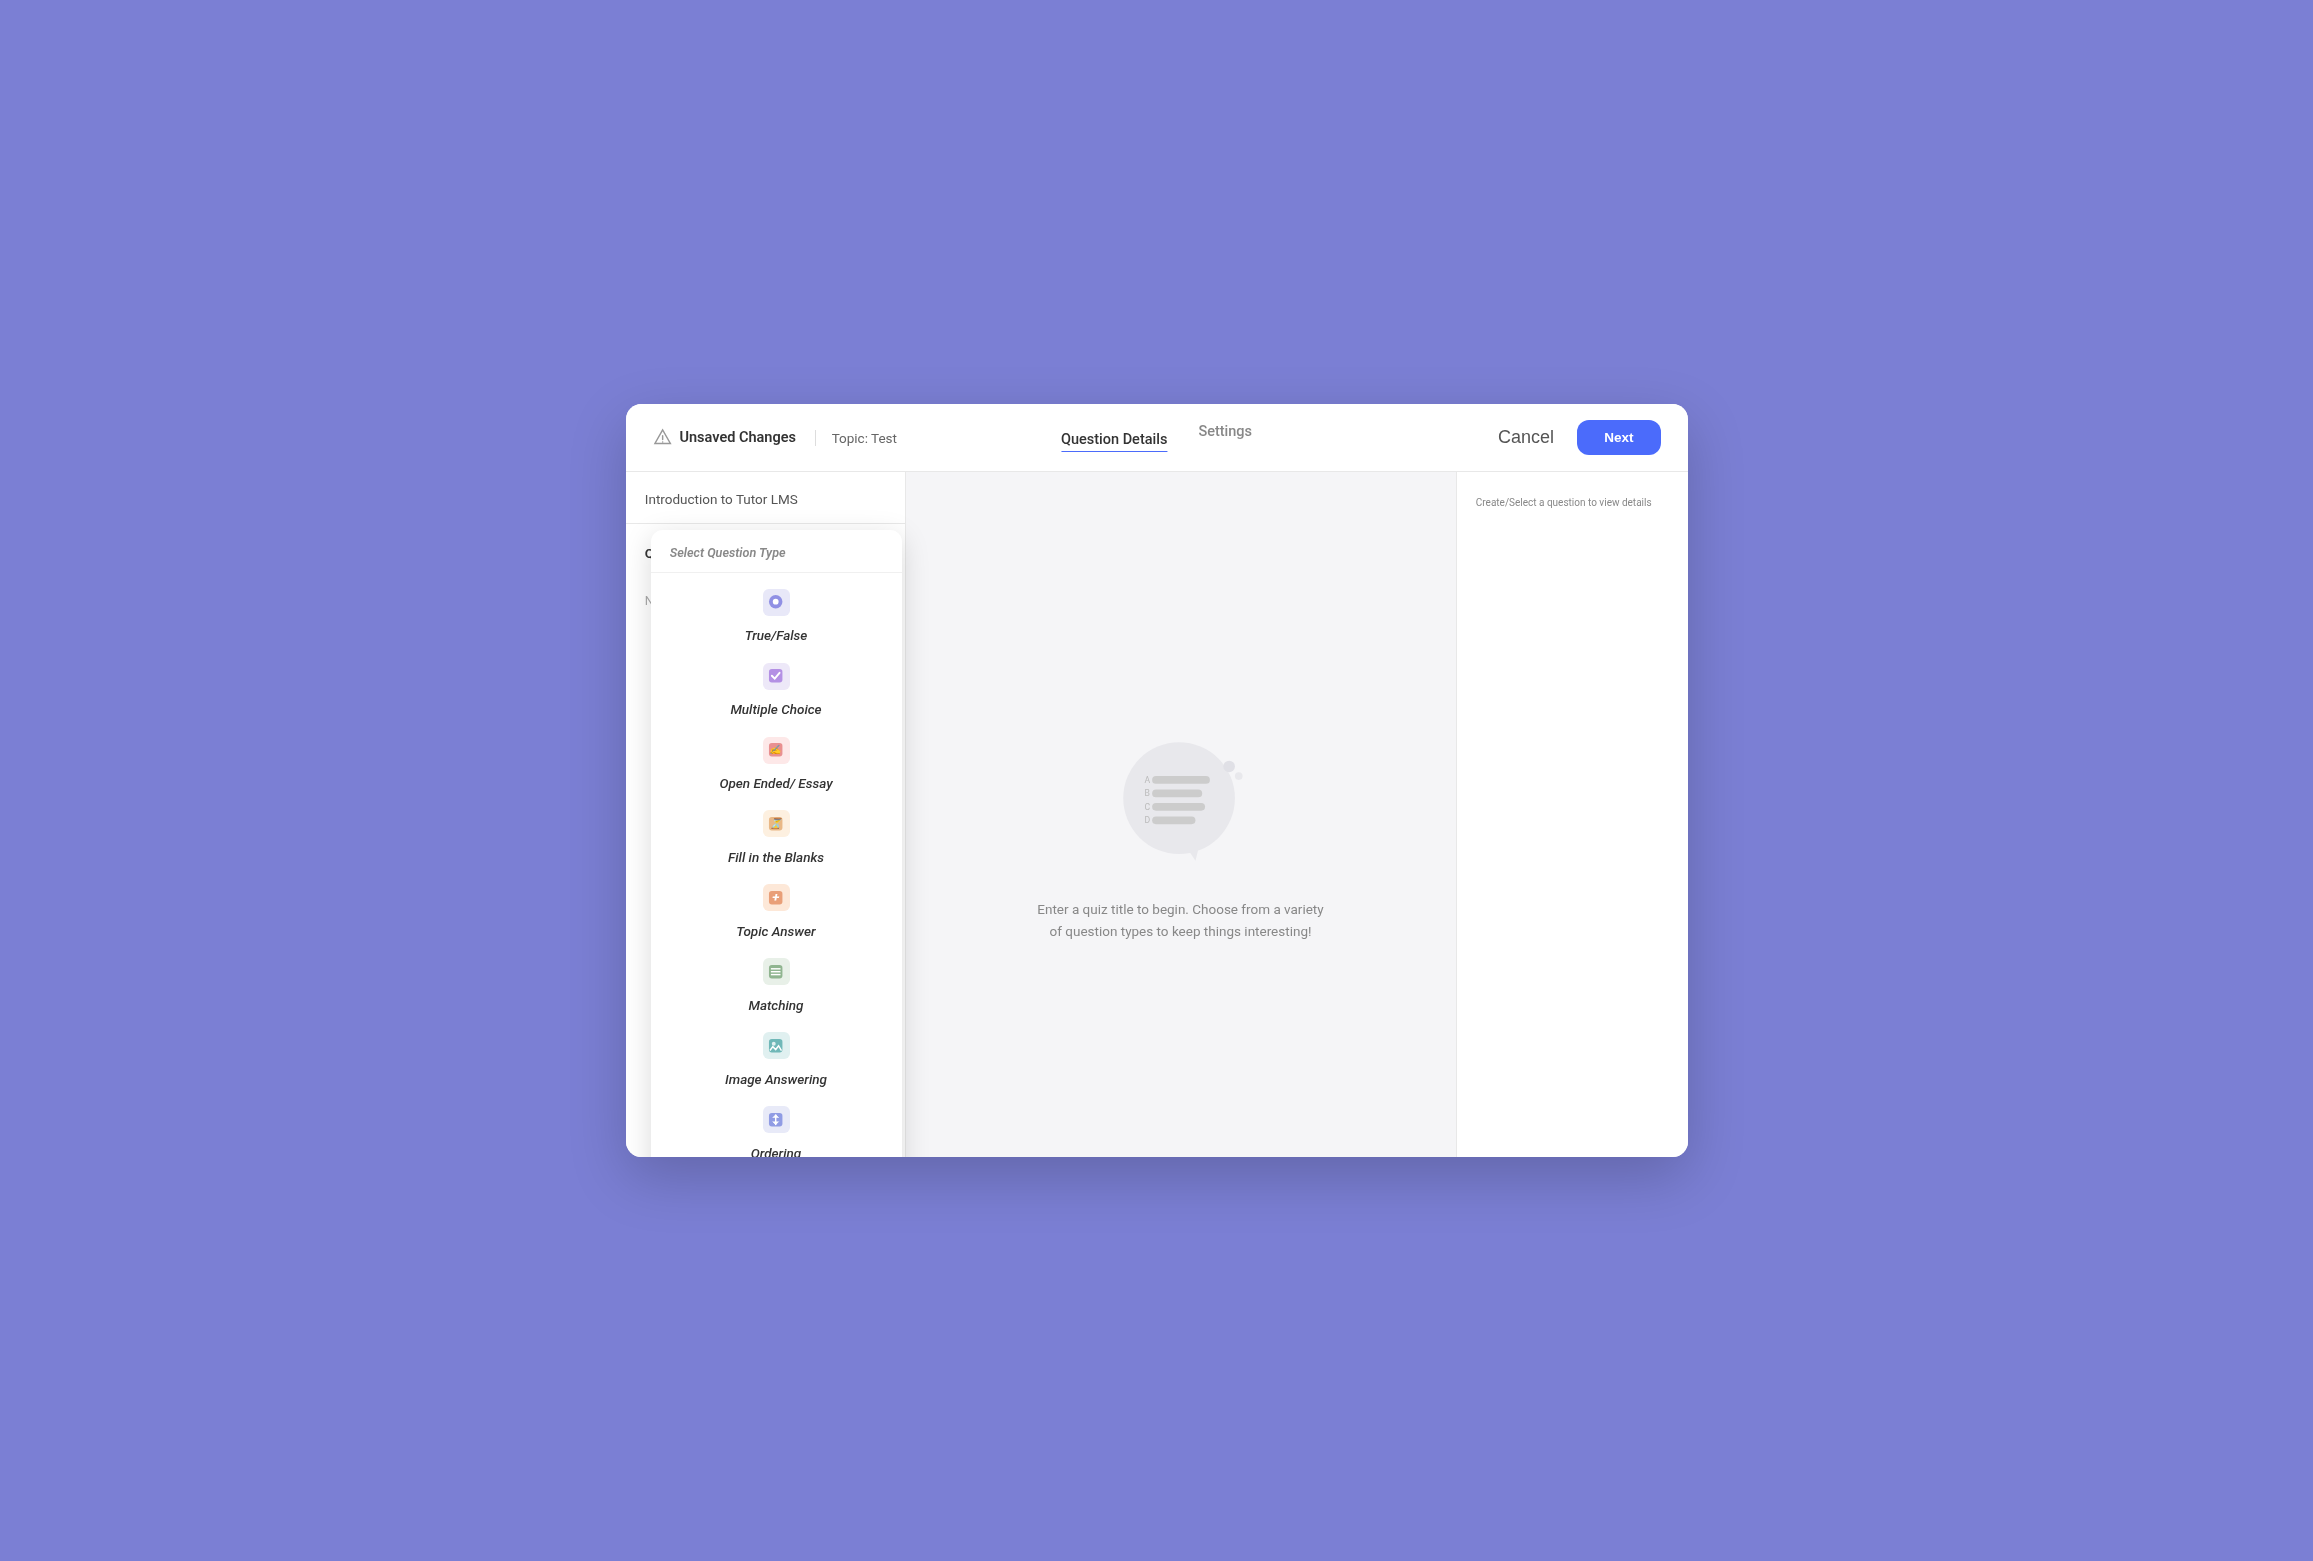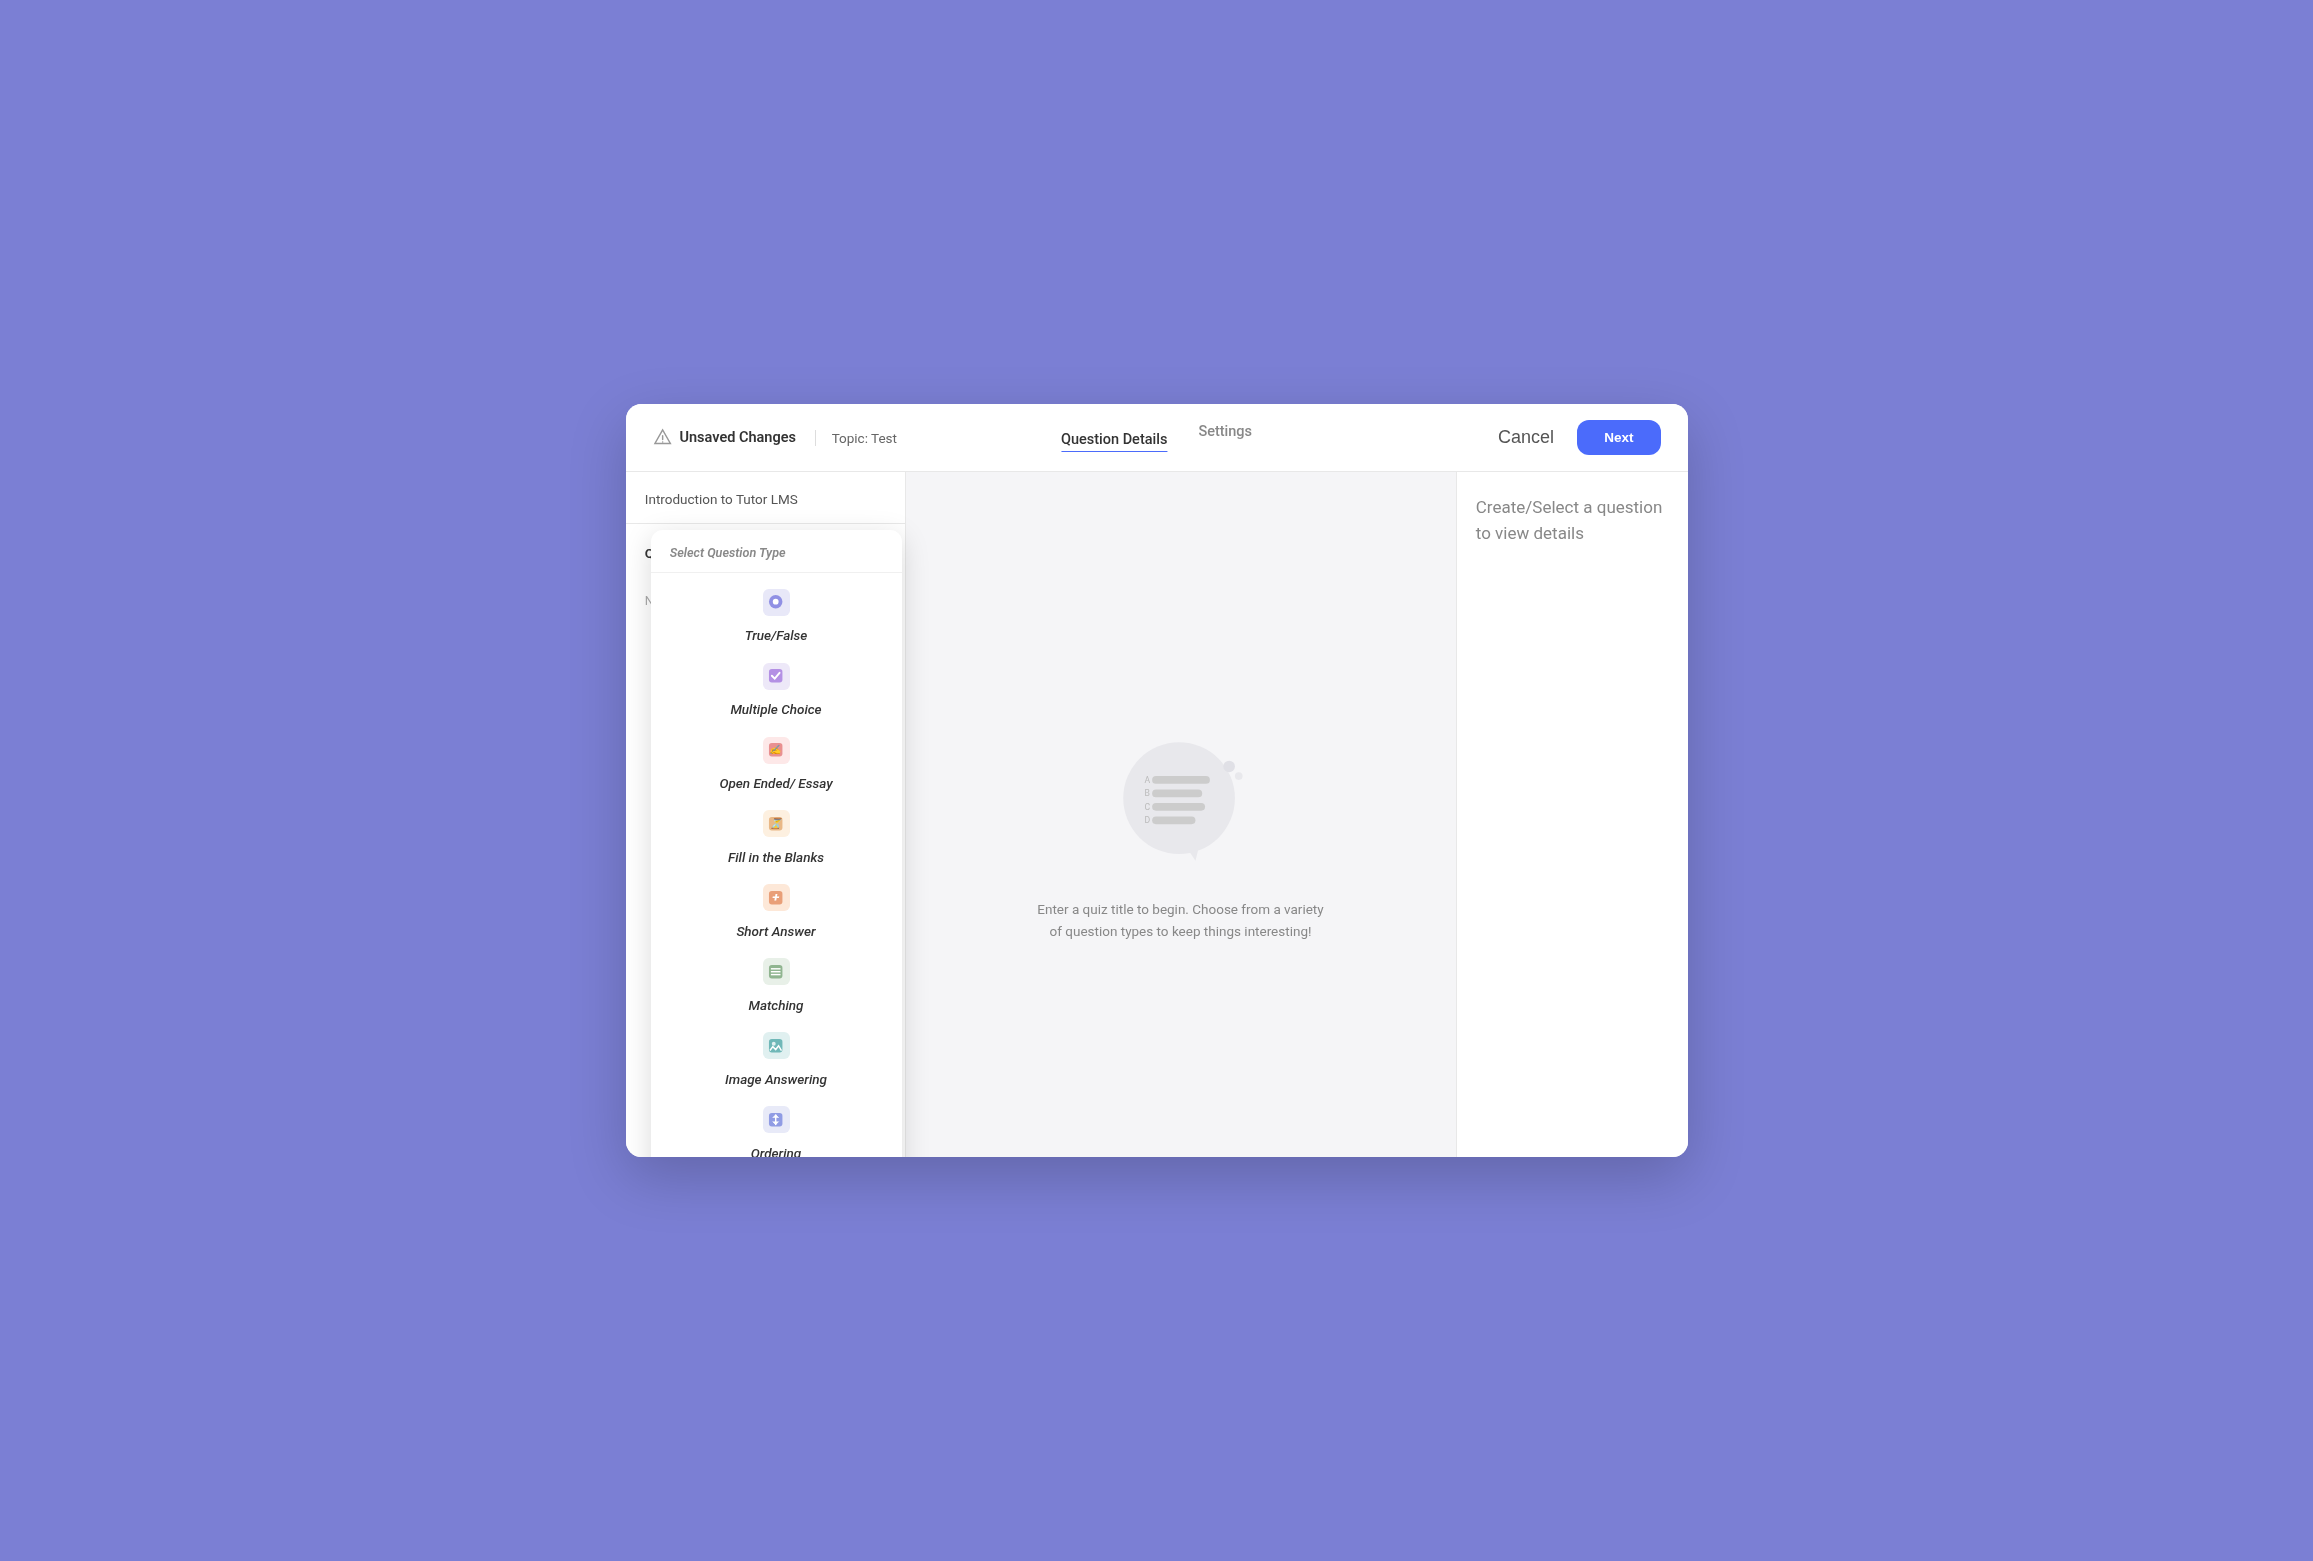--- a/index.html
+++ b/index.html
@@ -260,21 +260,21 @@
     
     .right-panel {
       width: 232px;
       background: #ffffff;
       border-left: 1px solid #e8e8e8;
       padding: 23px 19.3px;
       flex-shrink: 0;
     }
 
     .right-panel-text {
-      font-size: 17px;
+      font-size: 10px;
       color: #888;
       line-height: 1.5;
     }
   </style>
 </head>
 <body>
 
 <div class="modal">
 
   <div class="header">
@@ -354,21 +354,21 @@
           <span>Fill in the Blanks</span>
         </div>
 
         <div class="dropdown-item">
           <span class="q-icon icon-sa">
             <svg width="15.4" height="15.4" viewBox="0 0 16 16" style="font-size:14px">
                 <rect x="1" y="1" width="14" height="14" rx="3" fill="#e08050" opacity="0.7"></rect>
                 <text x="8" y="12" text-anchor="middle" fill="white" font-size="14" font-weight="bold">+</text>
               </svg>
           </span>
-          <span>Short Answer</span>
+          <span>Topic Answer</span>
         </div>
 
         <div class="dropdown-item">
           <span class="q-icon icon-ma">
             <svg width="15.4" height="15.4" viewBox="0 0 16 16">
                 <rect x="1" y="1" width="14" height="14" rx="3" fill="#6b9b6b" opacity="0.7"></rect>
                 <line x1="3" y1="5" x2="13" y2="5" stroke="white" stroke-width="1.5"></line>
                 <line x1="3" y1="8" x2="13" y2="8" stroke="white" stroke-width="1.5"></line>
                 <line x1="3" y1="11" x2="13" y2="11" stroke="white" stroke-width="1.5"></line>
               </svg>

